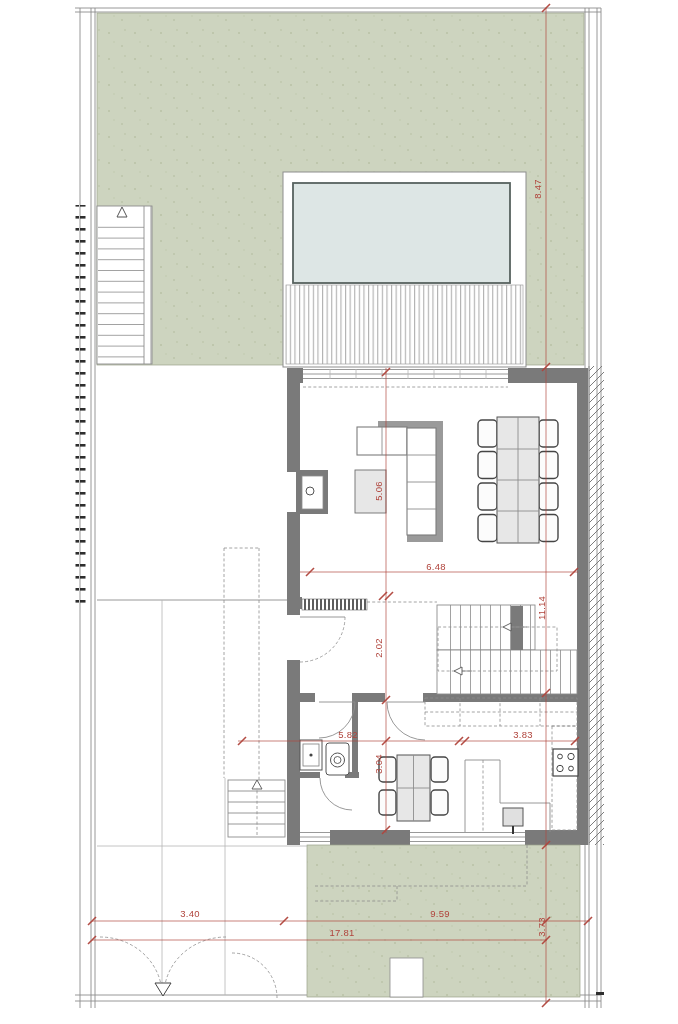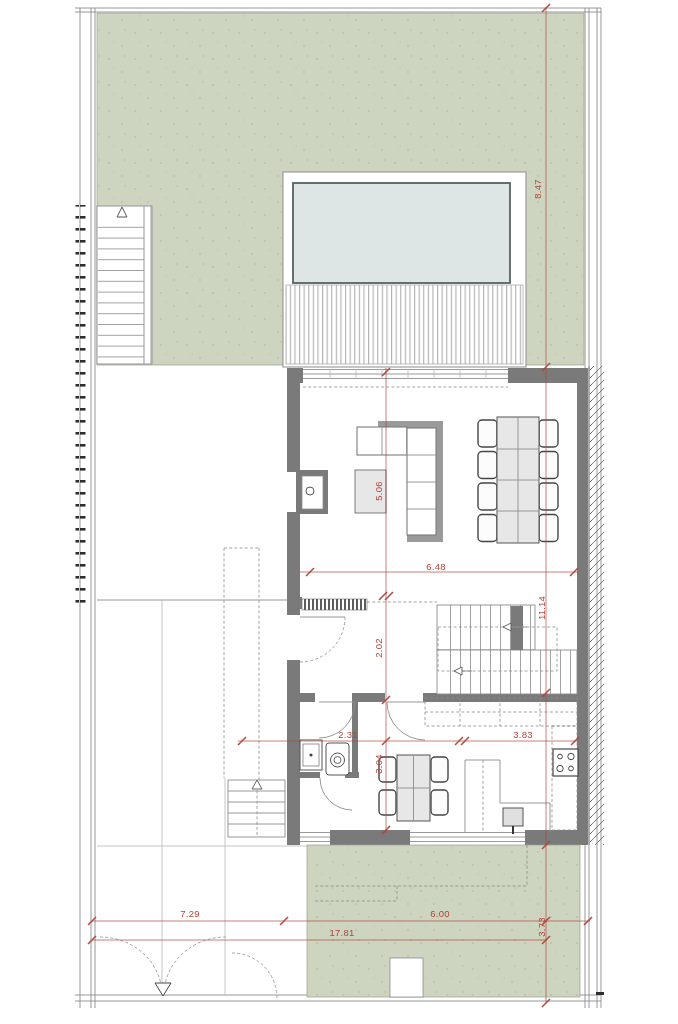--- a/index.html
+++ b/index.html
@@ -336,18 +336,18 @@
   </g>
 </svg>
 
   <div class="dim v" style="left:537px;top:189px">8.47</div>
   <div class="dim v" style="left:541px;top:608px">11.14</div>
   <div class="dim v" style="left:541px;top:927px">3.73</div>
   <div class="dim v" style="left:378px;top:491px">5.06</div>
   <div class="dim v" style="left:378px;top:648px">2.02</div>
   <div class="dim v" style="left:378px;top:764px">3.04</div>
   <div class="dim" style="left:436px;top:566px">6.48</div>
-  <div class="dim" style="left:348px;top:734px">2.31</div>
+  <div class="dim" style="left:348px;top:734px">5.82</div>
   <div class="dim" style="left:523px;top:734px">3.83</div>
-  <div class="dim" style="left:190px;top:913px">7.29</div>
-  <div class="dim" style="left:440px;top:913px">6.00</div>
+  <div class="dim" style="left:190px;top:913px">3.40</div>
+  <div class="dim" style="left:440px;top:913px">9.59</div>
   <div class="dim" style="left:342px;top:932px">17.81</div>
 </div>
 
 </body></html>

